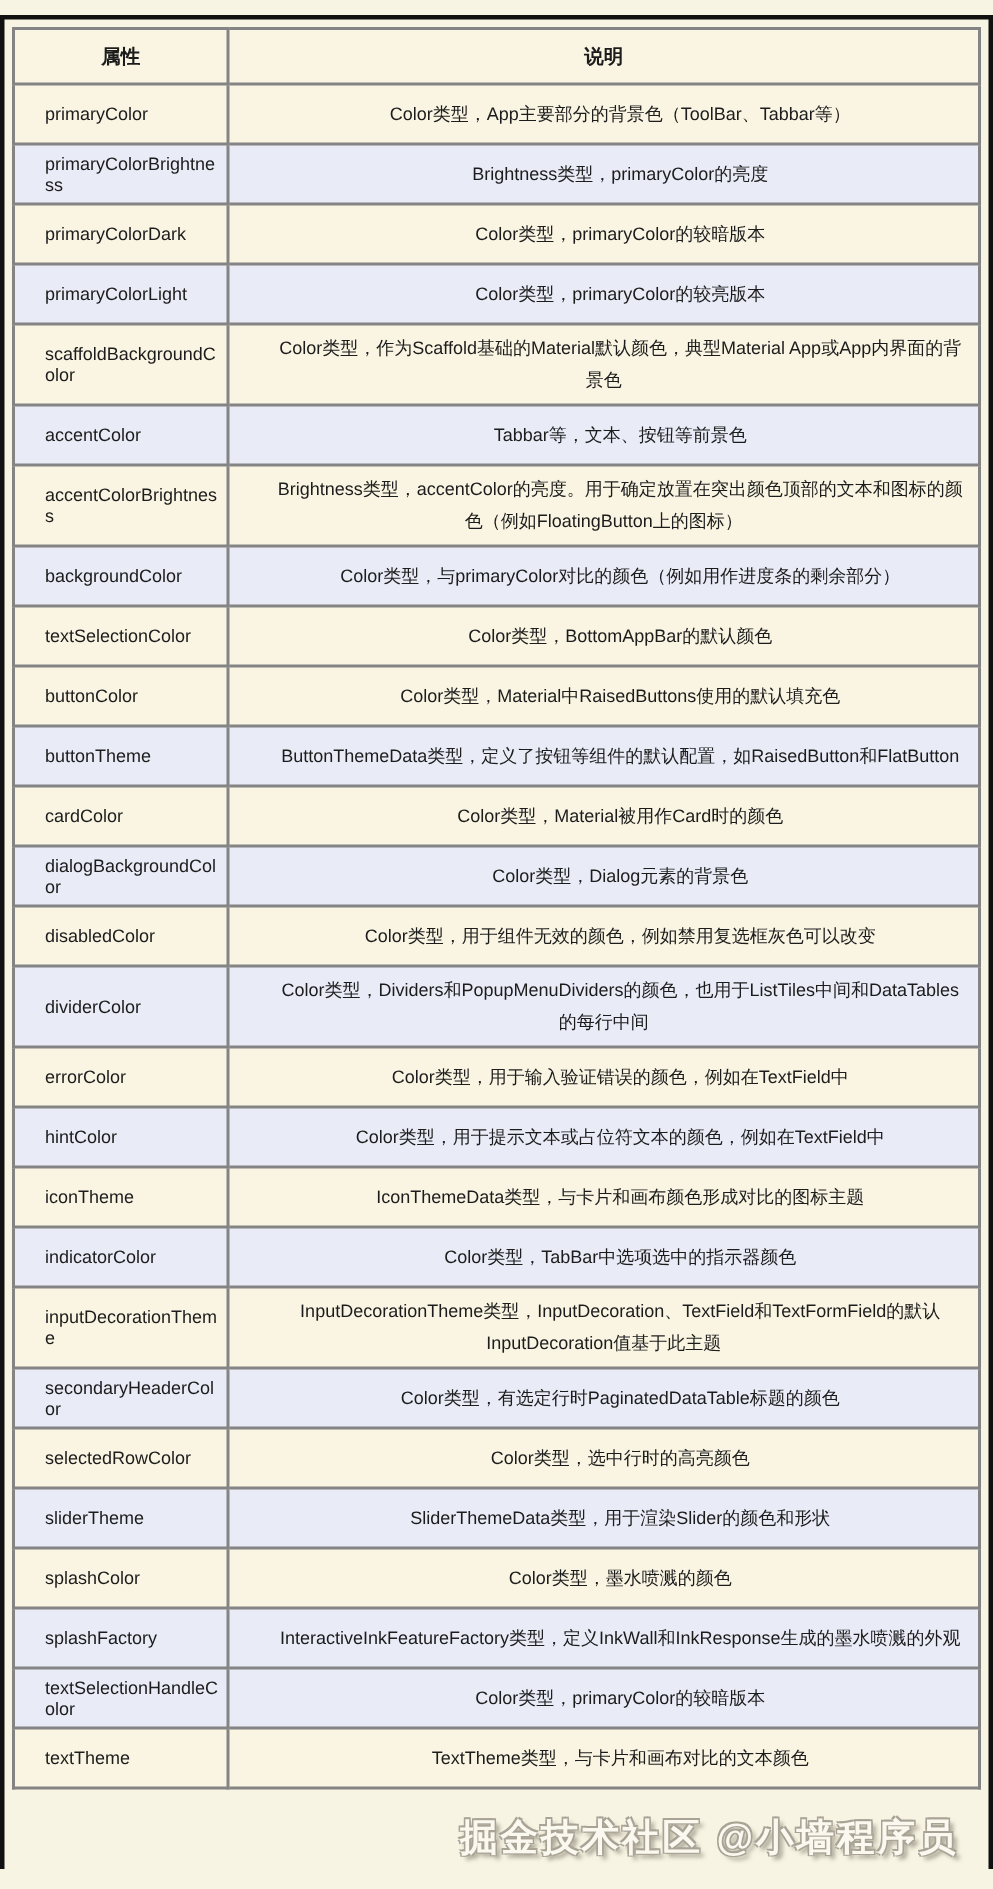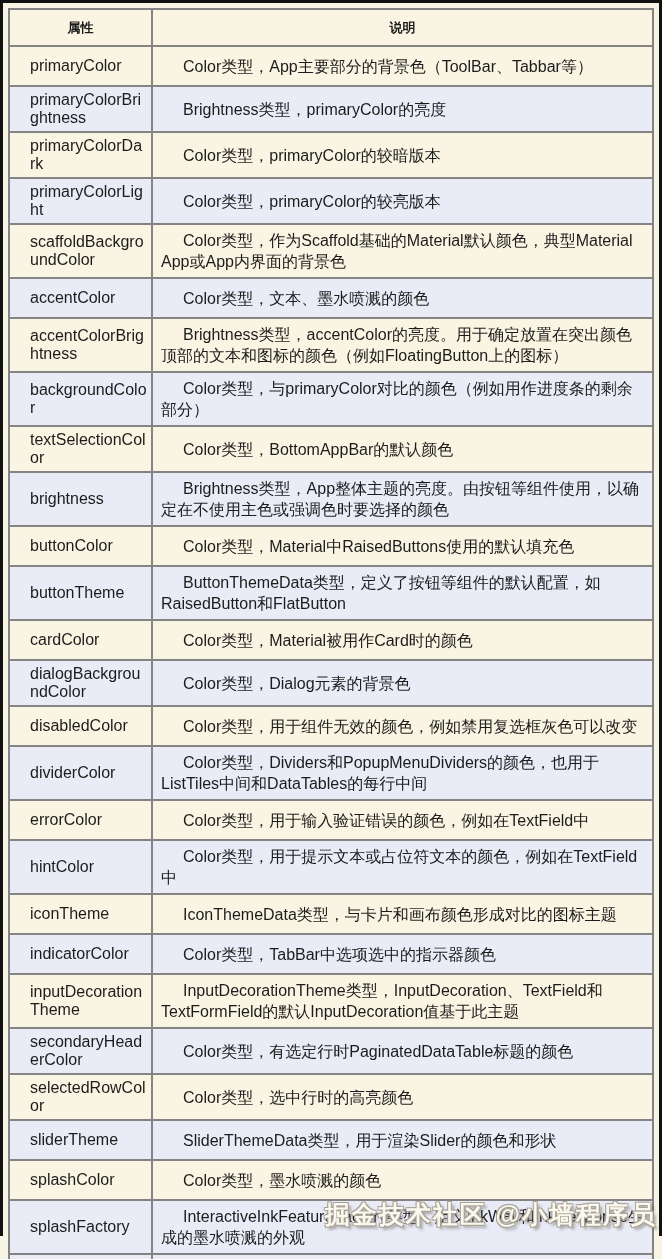--- a/index.html
+++ b/index.html
@@ -12,62 +12,63 @@
     --page-bg: #f8f4e3;
   }
   * { margin: 0; padding: 0; box-sizing: border-box; }
   html, body {
     width: 662px; height: 1259px;
     font-family: "Liberation Sans", "DejaVu Sans", sans-serif;
     background: var(--page-bg);
     color: var(--text);
     overflow: hidden;
   }
-  .page { position: relative; width: 662px; height: 941px; }
+  .page { position: relative; width: 662px; height: 941px; margin-top: 10px; }
   .frame {
     position: absolute; left: 0; top: 0;
     width: 662px; height: 1236px;
     border-left: 3px solid var(--frame);
     border-top: 3px solid var(--frame);
     border-right: 3px solid var(--frame);
     background: var(--page-bg);
   }
   table.props-table {
     margin: 5px;
     width: 646px;
     table-layout: fixed;
     border-collapse: collapse;
     border: 2px solid var(--outer-border);
   }
   col.col-prop { width: 143px; }
   th, td {
     border: 2px solid var(--inner-border);
-    font-size: 16px;
+    font-size: 12px;
     vertical-align: middle;
     word-break: break-word;
   }
   thead tr { height: 37px; }
   th {
     font-size: 13px;
     font-weight: bold;
     text-align: center;
     background: var(--row-cream);
   }
   tbody tr { height: 40px; }
   tbody tr.even td { background: var(--row-cream); }
   tbody tr.odd  td { background: var(--row-lavender); }
   td.prop-cell { padding: 4px 4px 4px 20px; }
   td.desc-cell {
     padding: 5px 8px;
     line-height: 21px;
     text-indent: 22px;
+    text-align: center;
   }
   .watermark {
     position: absolute;
-    right: 5px;
+    right: 23px;
     top: 1198px;
     white-space: nowrap;
     font-size: 25px;
     font-weight: bold;
     letter-spacing: 2px;
     color: #faf8ef;
     text-shadow:
       -1px -1px 0 #a9a396,
        1px -1px 0 #a9a396,
       -1px  1px 0 #a9a396,
@@ -107,37 +108,33 @@
           <tr class="odd">
             <td class="prop-cell">primaryColorLight</td>
             <td class="desc-cell">Color类型，primaryColor的较亮版本</td>
           </tr>
           <tr class="even">
             <td class="prop-cell">scaffoldBackgroundColor</td>
             <td class="desc-cell">Color类型，作为Scaffold基础的Material默认颜色，典型Material App或App内界面的背景色</td>
           </tr>
           <tr class="odd">
             <td class="prop-cell">accentColor</td>
-            <td class="desc-cell">Color类型，文本、墨水喷溅的颜色</td>
+            <td class="desc-cell">Tabbar等，文本、按钮等前景色</td>
           </tr>
           <tr class="even">
             <td class="prop-cell">accentColorBrightness</td>
             <td class="desc-cell">Brightness类型，accentColor的亮度。用于确定放置在突出颜色顶部的文本和图标的颜色（例如FloatingButton上的图标）</td>
           </tr>
           <tr class="odd">
             <td class="prop-cell">backgroundColor</td>
             <td class="desc-cell">Color类型，与primaryColor对比的颜色（例如用作进度条的剩余部分）</td>
           </tr>
           <tr class="even">
             <td class="prop-cell">textSelectionColor</td>
             <td class="desc-cell">Color类型，BottomAppBar的默认颜色</td>
-          </tr>
-          <tr class="odd">
-            <td class="prop-cell">brightness</td>
-            <td class="desc-cell">Brightness类型，App整体主题的亮度。由按钮等组件使用，以确定在不使用主色或强调色时要选择的颜色</td>
           </tr>
           <tr class="even">
             <td class="prop-cell">buttonColor</td>
             <td class="desc-cell">Color类型，Material中RaisedButtons使用的默认填充色</td>
           </tr>
           <tr class="odd">
             <td class="prop-cell">buttonTheme</td>
             <td class="desc-cell">ButtonThemeData类型，定义了按钮等组件的默认配置，如RaisedButton和FlatButton</td>
           </tr>
           <tr class="even">

